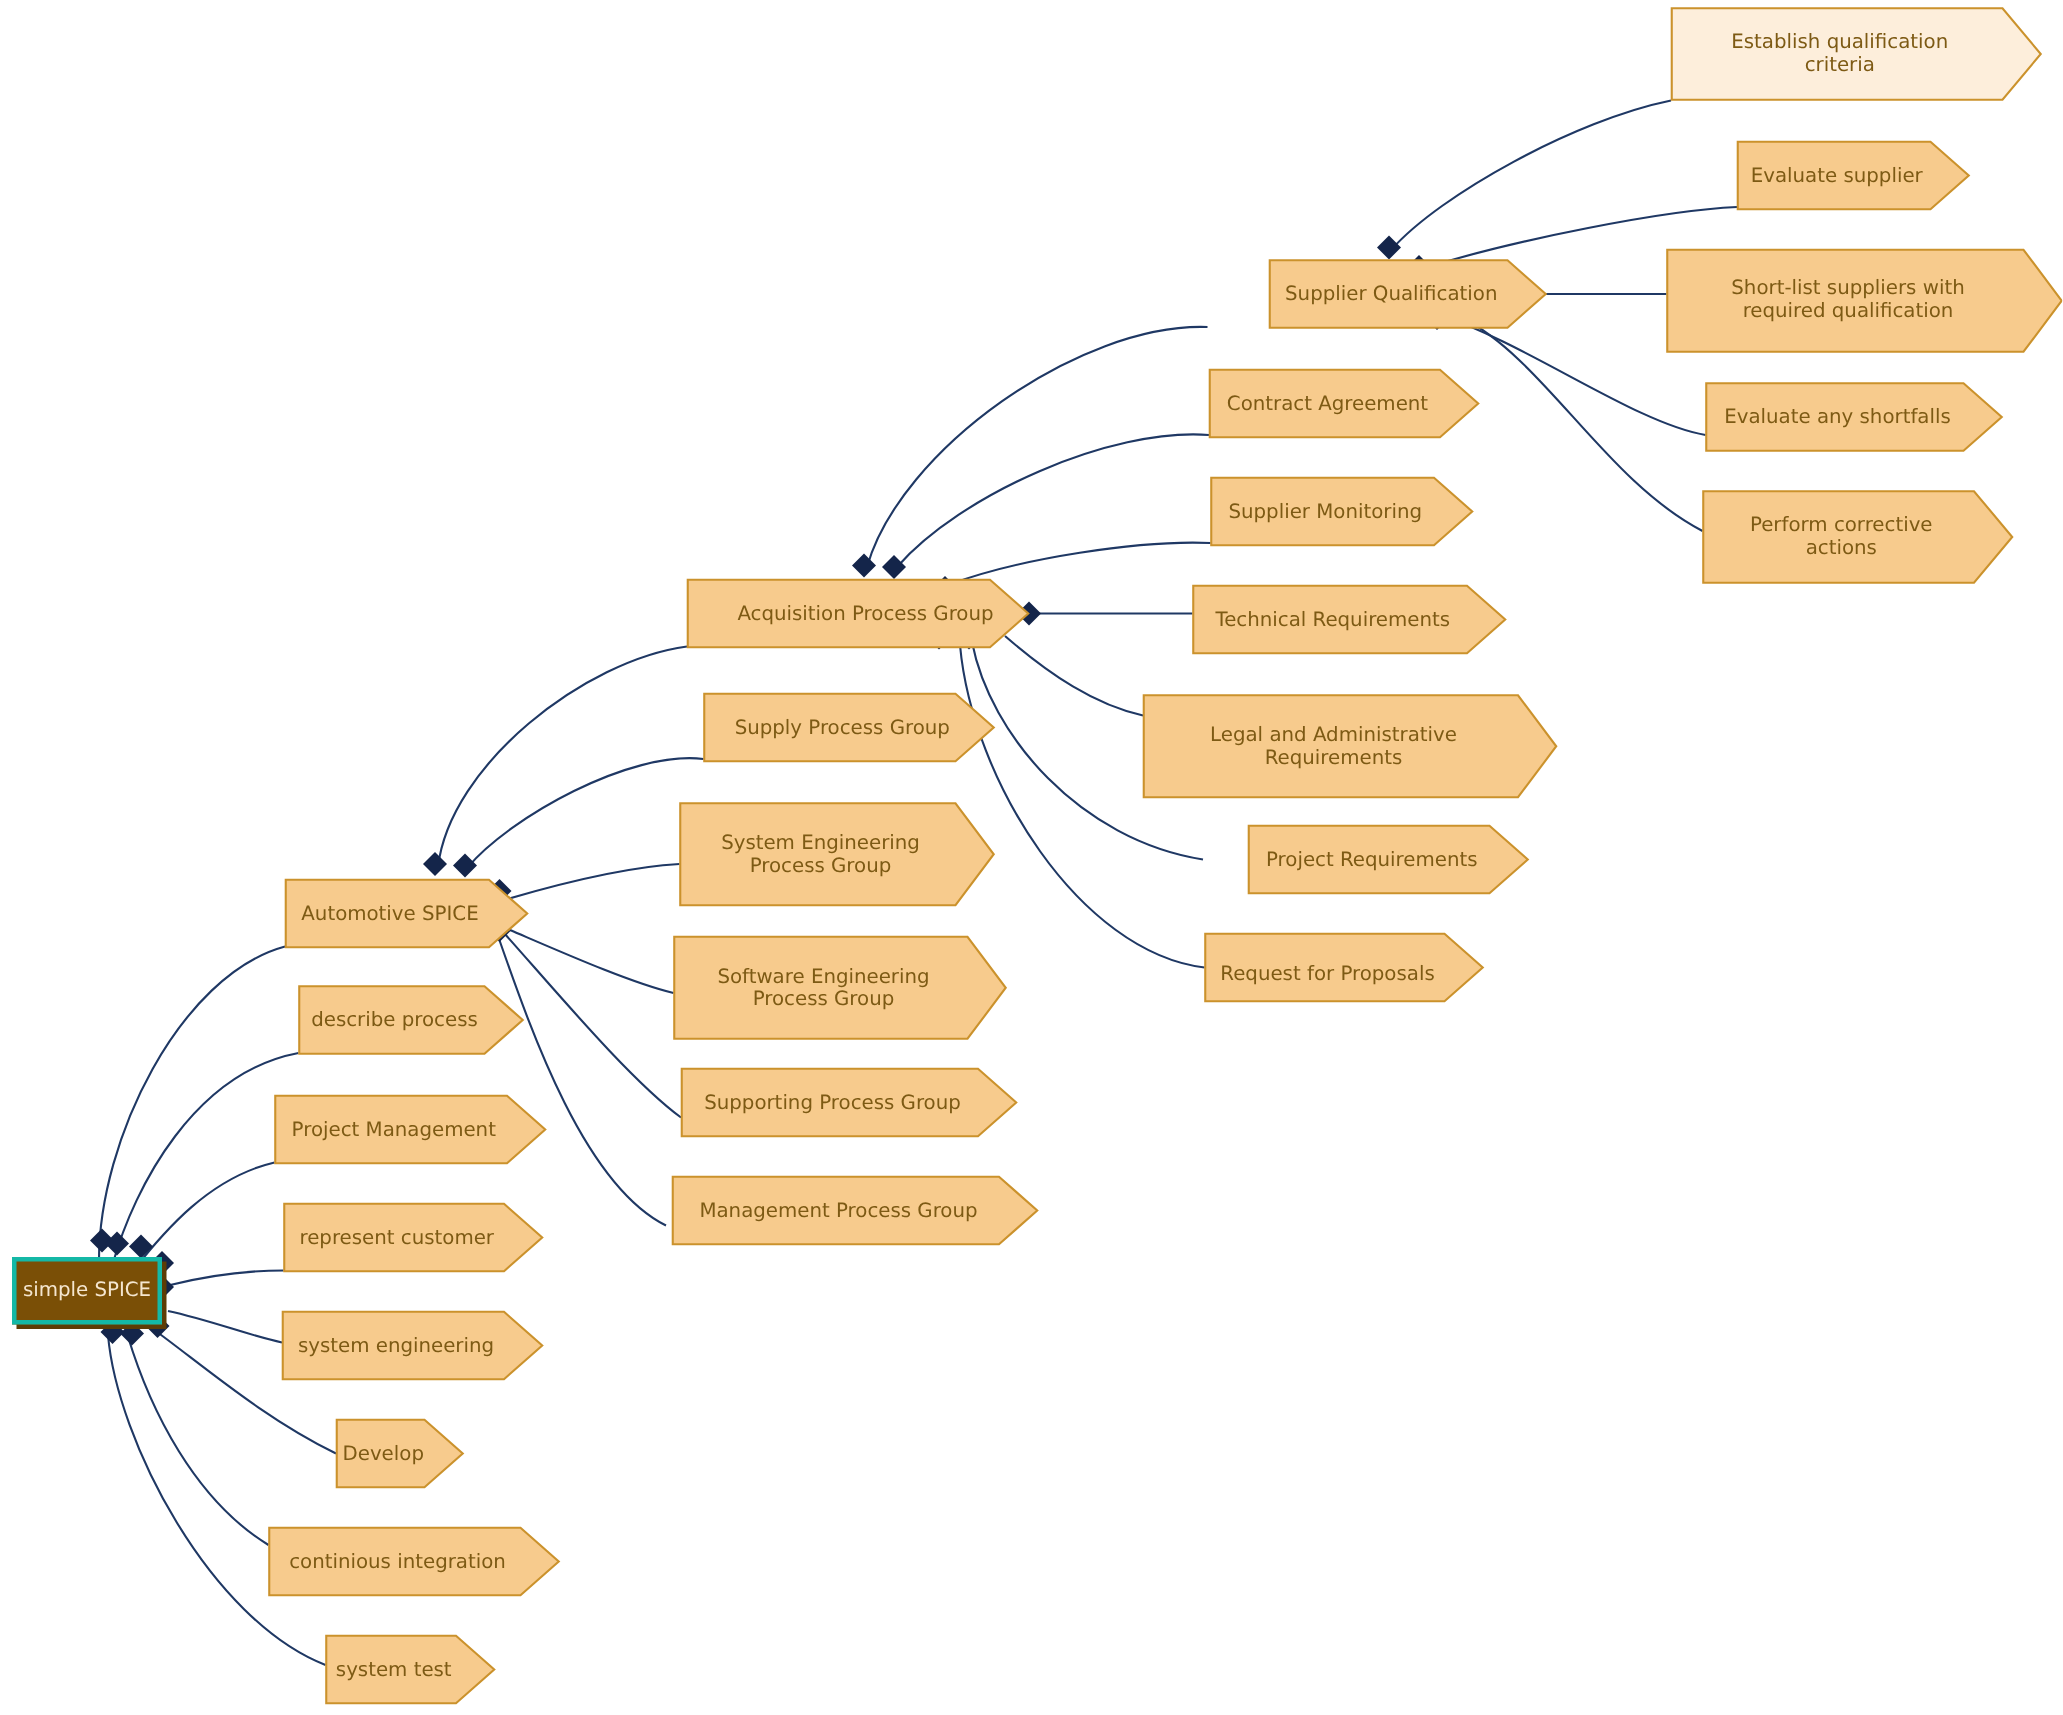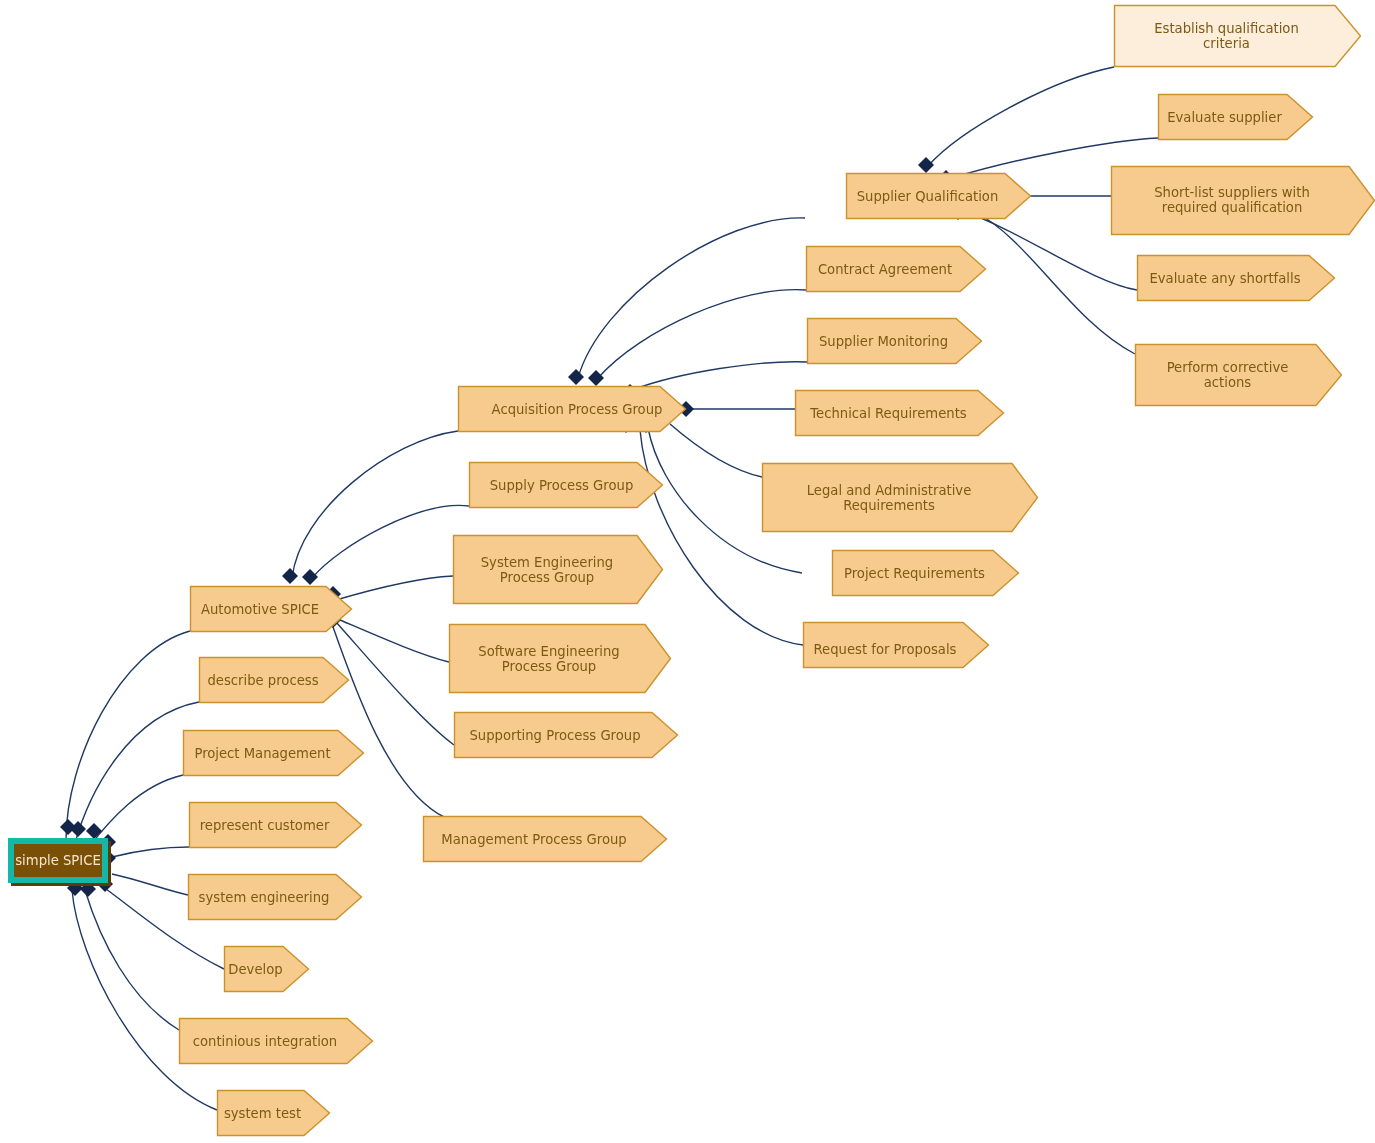--- a/index.html
+++ b/index.html
@@ -47,21 +47,21 @@
     border: 1px solid #cb922c;
     border-right: none;
     clip-path: polygon(0 0, calc(100% - 26px) 0, 100% 50%, calc(100% - 26px) 100%, 0 100%);
   }
   .node.highlight {
     background: #fdeedb;
   }
   
   .node.root {
     background: #7a4f06;
-    border: 6px solid #14b8a6;
+    border: 3px solid #14b8a6;
     color: #f5e6cf;
     justify-content: center;
     box-shadow: 3px 3px 0 #5d3c05;
   }
   .node.root .label { padding-right: 0; }
   svg.nodeshape { position:absolute; left:0; top:0; overflow:visible; }
 </style>
 </head>
 <body>
 
@@ -152,21 +152,21 @@
         <polygon points="0.5,0.5 184,0.5 209.5,34.5 184,68.5 0.5,68.5" fill="#f7cb8d" stroke="#cb922c" stroke-width="1.4"></polygon>
       </svg><span class="label" style="position: relative;">System Engineering
 Process Group</span></div>
     <div class="node arrow" style="left: 449px; top: 624px; width: 222px; height: 69px; background: transparent; border: none; clip-path: none;"><svg class="nodeshape" width="222" height="69">
         <polygon points="0.5,0.5 196,0.5 221.5,34.5 196,68.5 0.5,68.5" fill="#f7cb8d" stroke="#cb922c" stroke-width="1.4"></polygon>
       </svg><span class="label" style="position: relative;">Software Engineering
 Process Group</span></div>
     <div class="node arrow" style="left: 454px; top: 712px; width: 224px; height: 46px; background: transparent; border: none; clip-path: none;"><svg class="nodeshape" width="224" height="46">
         <polygon points="0.5,0.5 198,0.5 223.5,23 198,45.5 0.5,45.5" fill="#f7cb8d" stroke="#cb922c" stroke-width="1.4"></polygon>
       </svg><span class="label" style="position: relative;">Supporting Process Group</span></div>
-    <div class="node arrow" style="left: 423px; top: 784px; width: 244px; height: 46px; background: transparent; border: none; clip-path: none; margin-top: 32px;"><svg class="nodeshape" width="244" height="46">
+    <div class="node arrow" style="left: 448px; top: 784px; width: 244px; height: 46px; background: transparent; border: none; clip-path: none;"><svg class="nodeshape" width="244" height="46">
         <polygon points="0.5,0.5 218,0.5 243.5,23 218,45.5 0.5,45.5" fill="#f7cb8d" stroke="#cb922c" stroke-width="1.4"></polygon>
       </svg><span class="label" style="position: relative;">Management Process Group</span></div>
     <div class="node arrow" style="left: 846px; top: 173px; width: 185px; height: 46px; background: transparent; border: none; clip-path: none;"><svg class="nodeshape" width="185" height="46">
         <polygon points="0.5,0.5 159,0.5 184.5,23 159,45.5 0.5,45.5" fill="#f7cb8d" stroke="#cb922c" stroke-width="1.4"></polygon>
       </svg><span class="label" style="position: relative;">Supplier Qualification</span></div>
     <div class="node arrow" style="left: 806px; top: 246px; width: 180px; height: 46px; background: transparent; border: none; clip-path: none;"><svg class="nodeshape" width="180" height="46">
         <polygon points="0.5,0.5 154,0.5 179.5,23 154,45.5 0.5,45.5" fill="#f7cb8d" stroke="#cb922c" stroke-width="1.4"></polygon>
       </svg><span class="label" style="position: relative;">Contract Agreement</span></div>
     <div class="node arrow" style="left: 807px; top: 318px; width: 175px; height: 46px; background: transparent; border: none; clip-path: none;"><svg class="nodeshape" width="175" height="46">
         <polygon points="0.5,0.5 149,0.5 174.5,23 149,45.5 0.5,45.5" fill="#f7cb8d" stroke="#cb922c" stroke-width="1.4"></polygon>
@@ -191,17 +191,17 @@
     <div class="node arrow" style="left: 1158px; top: 94px; width: 155px; height: 46px; background: transparent; border: none; clip-path: none;"><svg class="nodeshape" width="155" height="46">
         <polygon points="0.5,0.5 129,0.5 154.5,23 129,45.5 0.5,45.5" fill="#f7cb8d" stroke="#cb922c" stroke-width="1.4"></polygon>
       </svg><span class="label" style="position: relative;">Evaluate supplier</span></div>
     <div class="node arrow" style="left: 1111px; top: 166px; width: 264px; height: 68px; background: transparent; border: none; clip-path: none;"><svg class="nodeshape" width="264" height="69">
         <polygon points="0.5,0.5 238,0.5 263.5,34.5 238,68.5 0.5,68.5" fill="#f7cb8d" stroke="#cb922c" stroke-width="1.4"></polygon>
       </svg><span class="label" style="position: relative;">Short-list suppliers with
 required qualification</span></div>
     <div class="node arrow" style="left: 1137px; top: 255px; width: 198px; height: 46px; background: transparent; border: none; clip-path: none;"><svg class="nodeshape" width="198" height="46">
         <polygon points="0.5,0.5 172,0.5 197.5,23 172,45.5 0.5,45.5" fill="#f7cb8d" stroke="#cb922c" stroke-width="1.4"></polygon>
       </svg><span class="label" style="position: relative;">Evaluate any shortfalls</span></div>
-    <div class="node arrow" style="left: 1135px; top: 344px; width: 207px; height: 62px; background: transparent; border: none; clip-path: none;"><svg class="nodeshape" width="207" height="62">
+    <div class="node arrow" style="left: 1135px; top: 327px; width: 207px; height: 62px; background: transparent; border: none; clip-path: none;"><svg class="nodeshape" width="207" height="62">
         <polygon points="0.5,0.5 181,0.5 206.5,31 181,61.5 0.5,61.5" fill="#f7cb8d" stroke="#cb922c" stroke-width="1.4"></polygon>
       </svg><span class="label" style="position: relative;">Perform corrective
 actions</span></div>
   </div>
 
 </body></html>

